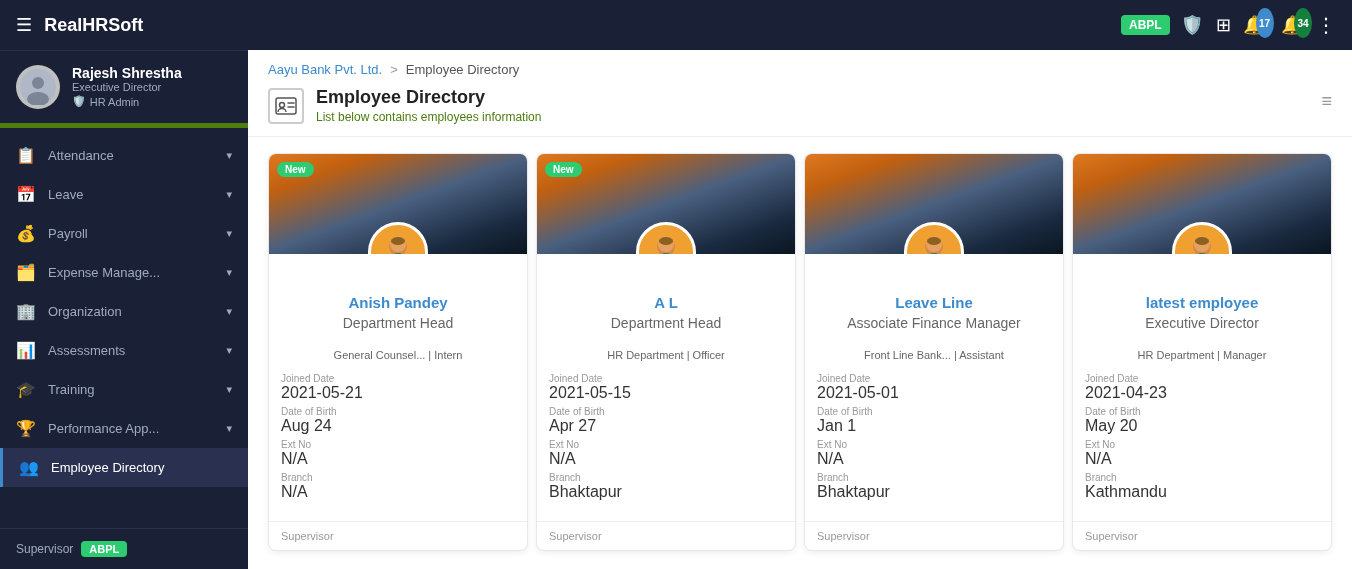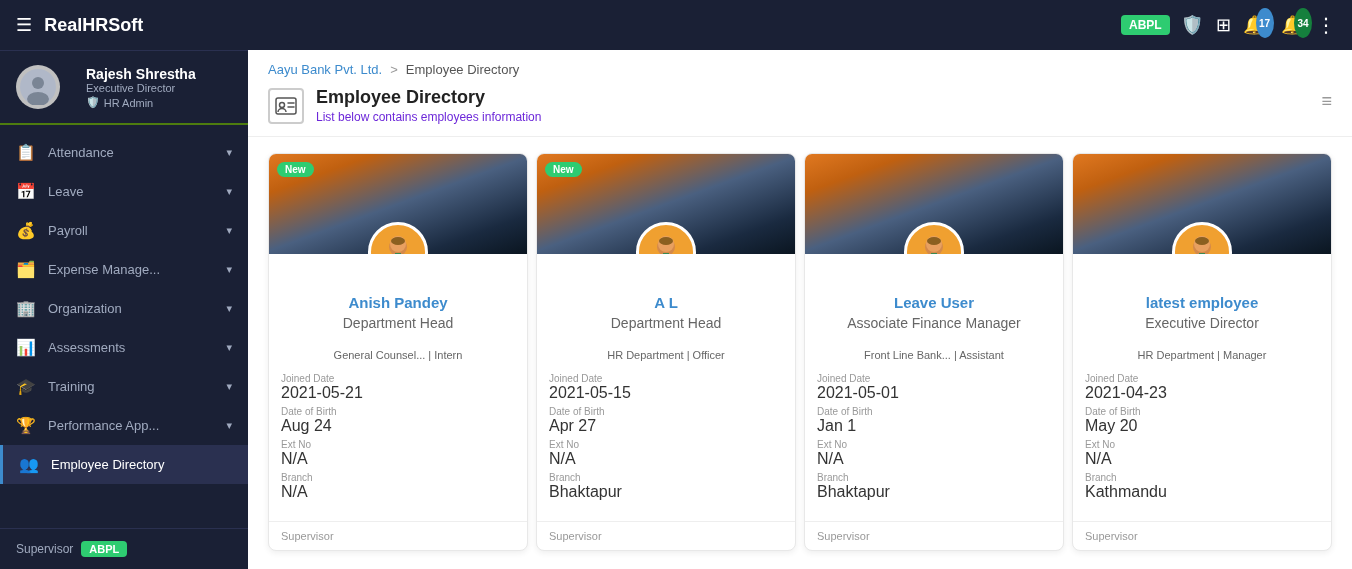--- a/index.html
+++ b/index.html
@@ -21,24 +21,24 @@
       align-items: center;
       gap: 12px;
       padding: 14px 16px;
       border-bottom: 1px solid #2a3050;
     }
     .hamburger-icon { font-size: 18px; cursor: pointer; color: #fff; }
     .brand-name { font-size: 18px; font-weight: 700; color: #fff; }
 
     .user-profile {
       display: flex;
-      align-items: flex-end;
-      gap: 26px;
+      align-items: flex-start;
+      gap: 12px;
       padding: 14px 16px;
-      border-bottom: 2px solid #4d7c0f;
+      border-bottom: 5px solid #4d7c0f;
     }
     .avatar-circle {
       width: 44px; height: 44px;
       border-radius: 50%;
       background: #c0c0c0;
       display: flex; align-items: center; justify-content: center;
       overflow: hidden; flex-shrink: 0;
     }
     .avatar-circle svg { width: 36px; height: 36px; }
     .user-info { display: flex; flex-direction: column; }
@@ -135,21 +135,21 @@
       border-bottom: 1px solid #eee;
     }
     .page-title-left { display: flex; align-items: center; gap: 12px; }
     .page-title-icon {
       width: 36px; height: 36px;
       border: 2px solid #ccc; border-radius: 4px;
       display: flex; align-items: center; justify-content: center;
       font-size: 18px; color: #555;
     }
     .page-title-text h1 { font-size: 18px; font-weight: 700; color: #222; }
-    .page-title-text p { font-size: 12px; color: #6d28d9; margin-top: 2px; }
+    .page-title-text p { font-size: 12px; color: #4d7c0f; margin-top: 2px; }
     .filter-icon { color: #999; font-size: 18px; cursor: pointer; margin-top: 4px; }
 
     
     .cards-grid {
       display: grid;
       grid-template-columns: repeat(4, 1fr);
       gap: 8px;
       padding: 16px 20px;
     }
 
@@ -461,21 +461,21 @@
               <rect x="20" y="26" width="10" height="8" rx="2" fill="#d4894a"></rect>
               <rect x="19" y="30" width="12" height="6" rx="1" fill="#3a6ea8"></rect>
               <circle cx="25" cy="17" r="8" fill="#e8a060"></circle>
               <ellipse cx="25" cy="14" rx="7" ry="4" fill="#8b6020"></ellipse>
               <rect x="22" y="26" width="6" height="4" fill="#3a8a50"></rect>
             </svg>
           </div>
         </div>
       </div>
       <div class="card-body">
-        <div class="emp-name">Leave User</div>
+        <div class="emp-name">Leave Line</div>
         <div class="emp-dept">Associate Finance Manager</div>
         <div class="emp-role">Front Line Bank... | Assistant</div>
         <div class="emp-details">
           <div>
             <div class="detail-label">Joined Date</div>
             <div class="detail-value">2021-05-01</div>
           </div>
           <div>
             <div class="detail-label">Date of Birth</div>
             <div class="detail-value">Jan 1</div>

